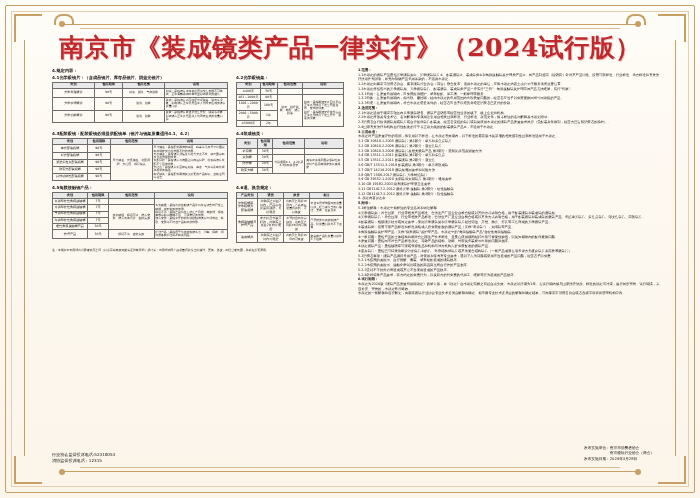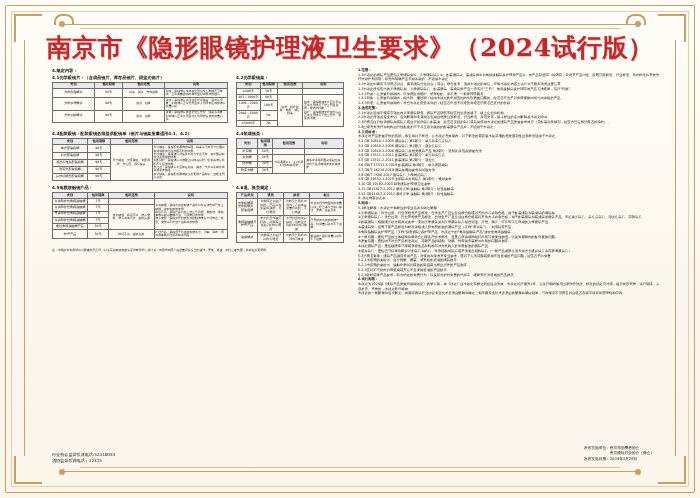--- a/index.html
+++ b/index.html
@@ -97,21 +97,21 @@
   <div class="orn orn-bot2"></div>
   <div class="dot t1"></div>
   <div class="dot t2"></div>
   <div class="dot b1"></div>
   <div class="dot b2"></div>
   <div class="side-orn side-l"></div>
   <div class="side-orn side-r"></div>
   <div class="knob kl"></div>
   <div class="knob kr"></div>
 
-  <div class="title">南京市《隐形眼镜护理液卫生要求》（2024试行版）</div>
+  <div class="title">南京市《装成镜类产品一律实行》（2024试行版）</div>
 
   <div class="content">
 
     <div class="col-left">
       <div class="sec-h">4.规定内容：</div>
 
       <div class="two-up">
         <div class="blk" style="width:176px">
           <div class="sec-h">4.1光学眼镜片：（含成品镜片、库存品镜片、阴蓝光镜片）</div>
           <table class="t">

